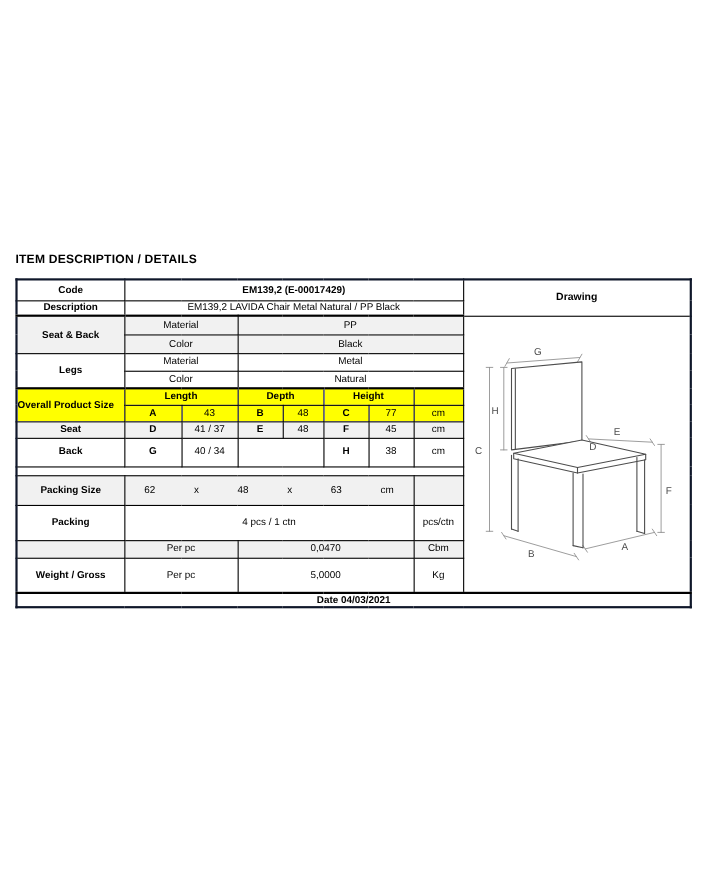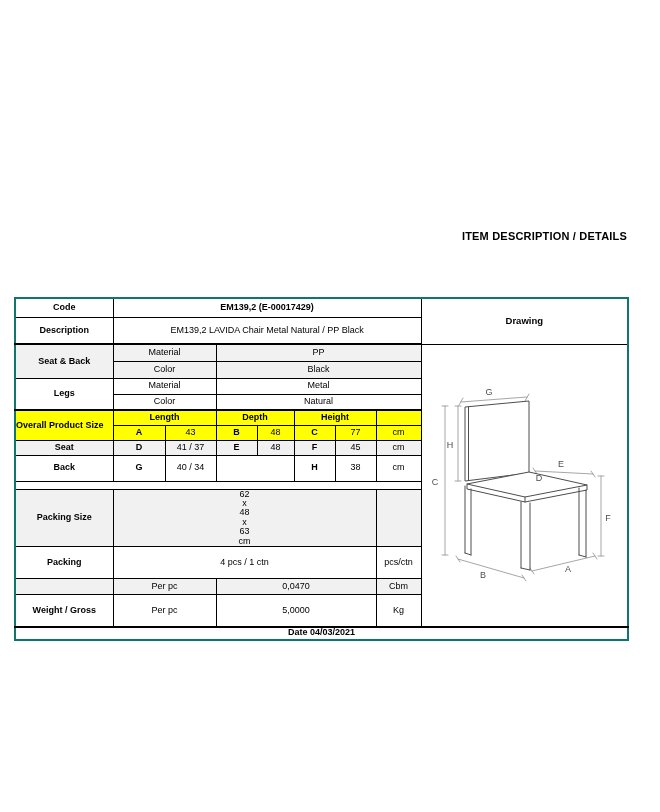--- a/index.html
+++ b/index.html
@@ -3,37 +3,37 @@
 <meta charset="utf-8">
 <style>
   html,body{margin:0;padding:0;}
   body{
     width:660px;height:812px;background:#ffffff;position:relative;
     font-family:"Liberation Sans", sans-serif;color:#000;
     -webkit-font-smoothing:antialiased;
   }
   .page-title{
     position:absolute;left:14px;top:230px;width:613px;
-    text-align:right;font-weight:bold;font-size:11px;letter-spacing:.2px;
+    text-align:left;font-weight:bold;font-size:11px;letter-spacing:.2px;
   }
   table.spec{
     position:absolute;left:14px;top:253px;width:613px;
     border-collapse:collapse;table-layout:fixed;
     font-size:9px;line-height:1.05;
   }
-  table.spec{border:2px solid #0f766e;margin-top:44px;}
+  table.spec{border:2px solid #0f172a;}
   table.spec td{border:1px solid #000;padding:0;vertical-align:middle;text-align:center;overflow:hidden;}
   td.lbl{ text-align:left;padding-left:4px;font-weight:bold;}
   td.unit{text-align:left;padding-left:3px;}
   .bold{font-weight:bold;}
   .shaded{background:#F1F1F1;}
   .yellow{background:#FFFF00;}
   .b2b{border-bottom-width:2px !important;}
   .b2t{border-top-width:2px !important;}
-  .pack-flex{display:flex;justify-content:space-around;align-items:center;flex-direction:column;}
+  .pack-flex{display:flex;justify-content:space-around;align-items:center;}
   .pack-flex span{flex:0 0 auto;}
   td.drawing-head{font-weight:bold;font-size:9.5px;}
   td.drawing-cell{padding:0;}
   .sketch-wrap{width:100%;height:100%;}
   svg text{font-family:"Liberation Sans",sans-serif;font-size:9px;fill:#4d4d4d;}
   .chair{stroke:#4d4d4d;stroke-width:1;fill:none;stroke-linejoin:round;stroke-linecap:round;}
   .chair-fill{stroke:#4d4d4d;stroke-width:1;fill:#ffffff;stroke-linejoin:round;}
   .dim{stroke:#8f8f8f;stroke-width:0.8;fill:none;stroke-linecap:round;}
 </style>
 </head>
@@ -54,21 +54,21 @@
       <col style="width:207px">
   </colgroup>
 
   <tbody>
       <tr style="height:19px">
     <td class="lbl">Code</td>
     <td colspan="7" class="bold">EM139,2 (E-00017429)</td>
     <td rowspan="2" class="drawing-head">Drawing</td>
   </tr>
 
-  <tr style="height:27px">
+  <tr style="height:14px">
     <td class="lbl b2b">Description</td>
     <td colspan="7" class="b2b">EM139,2 LAVIDA Chair Metal Natural / PP Black</td>
   </tr>
 
   <tr style="height:17px">
     <td rowspan="2" class="lbl shaded">Seat &amp; Back</td>
     <td colspan="2" class="shaded">Material</td>
     <td colspan="5" class="shaded">PP</td>
     <td rowspan="13" class="drawing-cell">
       <div class="sketch-wrap">

